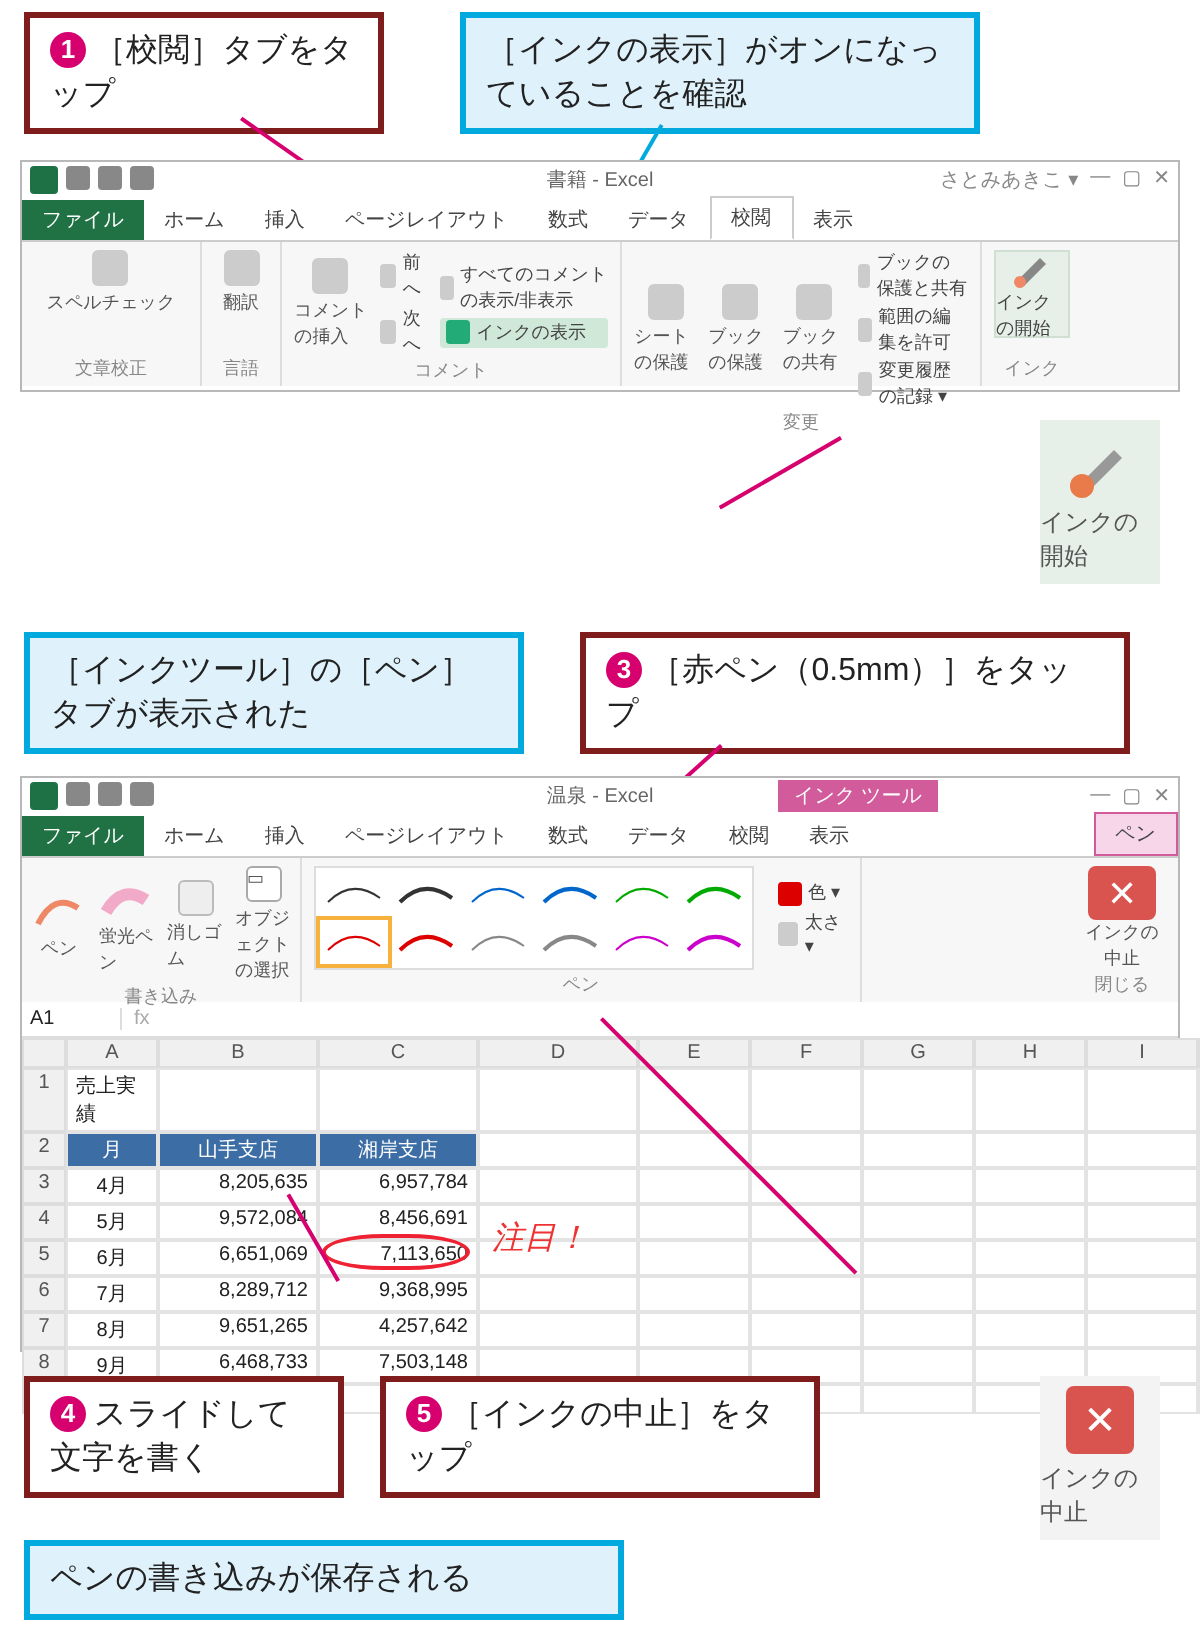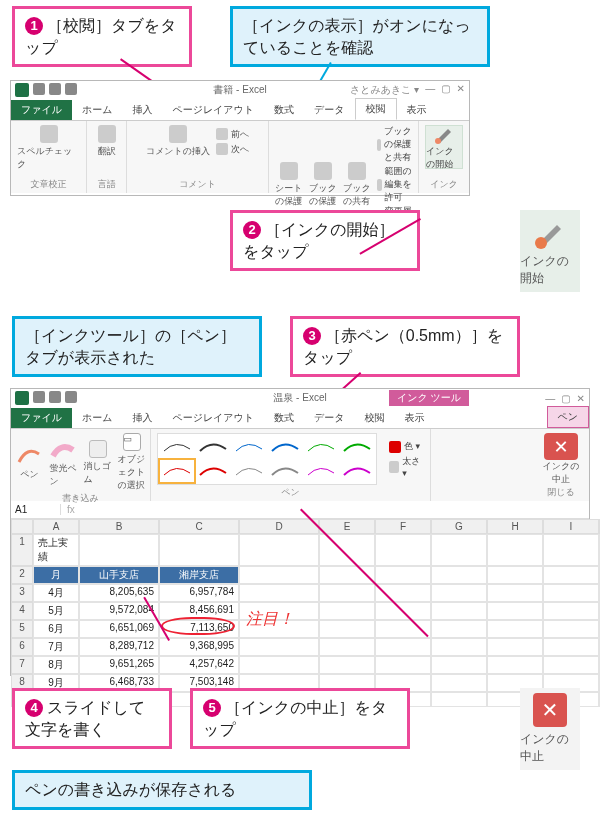--- a/index.html
+++ b/index.html
@@ -28,21 +28,21 @@
     width: 18px; height: 18px;
     border-radius: 9px;
     text-align: center;
     line-height: 18px;
     font-size: 13px;
     font-weight: bold;
     color: #fff;
     margin-right: 4px;
     vertical-align: 1px;
   }
-  .co-magenta { border: 3px solid #ec4899; }
+  .co-magenta { border: 3px solid #7f1d1d; }
   .co-magenta .num { background: #d6006f; }
   .co-cyan { border: 3px solid #00a9de; background: #dff2fb; }
 
   
   .lead {
     position: absolute;
     background: transparent;
     border-left: 2px solid #d6006f;
     transform-origin: top left;
   }
@@ -165,21 +165,21 @@
     <span class="num">1</span><span>［校閲］タブをタップ</span>
   </div>
 
   <div class="callout co-cyan" style="left:230px;top:6px;width:260px">
     <span>［インクの表示］がオンになっていることを確認</span>
   </div>
 
   <div class="lead" style="left:120px;top:60px;height:60px;transform:rotate(-55deg);"></div>
   <div class="lead lead-cyan" style="left:330px;top:62px;height:80px;transform:rotate(30deg);"></div>
 
-  <div class="win" style="left:10px;top:80px;width:460px;height:116px">
+  <div class="win" style="left:10px;top:80px;width:580px;height:116px">
     <div class="titlebar">
       <div class="left-icons">
         <div class="excel-icon"></div>
         <div class="qat-icon"></div>
         <div class="qat-icon"></div>
         <div class="qat-icon"></div>
       </div>
       <span>書籍 - Excel</span>
       <div class="right-icons">
         <span>さとみあきこ ▾</span>
@@ -224,20 +224,30 @@
           <div style="display:flex;flex-direction:column;gap:2px">
             <div class="rbtn-line">
                 <div class="ric-s"></div>
                 <span>前へ</span>
               </div>
             <div class="rbtn-line">
                 <div class="ric-s"></div>
                 <span>次へ</span>
               </div>
           </div>
+          <div style="display:flex;flex-direction:column;gap:2px">
+            <div class="rbtn-line">
+                <div class="ric-s"></div>
+                <span>すべてのコメントの表示/非表示</span>
+              </div>
+            <div class="rbtn-line hl">
+                <div class="ric-s" style="background:#2a7"></div>
+                <span>インクの表示</span>
+              </div>
+          </div>
         </div>
         <div class="rgroup-title">コメント</div>
       </div>
       <div class="rgroup" style="width:180px">
         <div class="rgroup-row">
           <div class="rbtn">
               <div class="ric"></div>
               <span>シートの保護</span>
             </div>
           <div class="rbtn">
@@ -271,38 +281,35 @@
               <path d="M3 17 L14 6 L17 9 L6 20 Z" fill="#888"></path>
               <circle cx="4" cy="18" r="3" fill="#e86"></circle>
             </svg>
           <span>インクの開始</span>
         </div>
         <div class="rgroup-title">インク</div>
       </div>
     </div>
   </div>
 
-  <div class="callout co-magenta" style="left:230px;top:210px;width:190px">
-    <span class="num">2</span><span>［インクの開始］をタップ</span>
-  </div>
   <div class="lead" style="left:420px;top:218px;height:70px;transform:rotate(60deg);"></div>
 
   <div class="side-ink" style="right:20px;top:210px">
     <svg width="34" height="34">
         <path d="M6 28 L24 10 L28 14 L10 32 Z" fill="#999"></path>
         <circle cx="8" cy="28" r="6" fill="#e97a4a"></circle>
       </svg>
     <span>インクの開始</span>
   </div>
 
   <div class="callout co-cyan" style="left:12px;top:316px;width:250px">
     <span>［インクツール］の［ペン］タブが表示された</span>
   </div>
 
-  <div class="callout co-magenta" style="left:290px;top:316px;width:230px">
+  <div class="callout co-magenta" style="left:290px;top:316px;width:275px">
     <span class="num">3</span><span>［赤ペン（0.5mm）］をタップ</span>
   </div>
   <div class="lead" style="left:360px;top:372px;height:95px;transform:rotate(48deg);"></div>
 
   <div class="win" style="left:10px;top:388px;width:580px;height:288px">
     <div class="titlebar">
       <div class="left-icons">
         <div class="excel-icon"></div>
         <div class="qat-icon"></div>
         <div class="qat-icon"></div>

